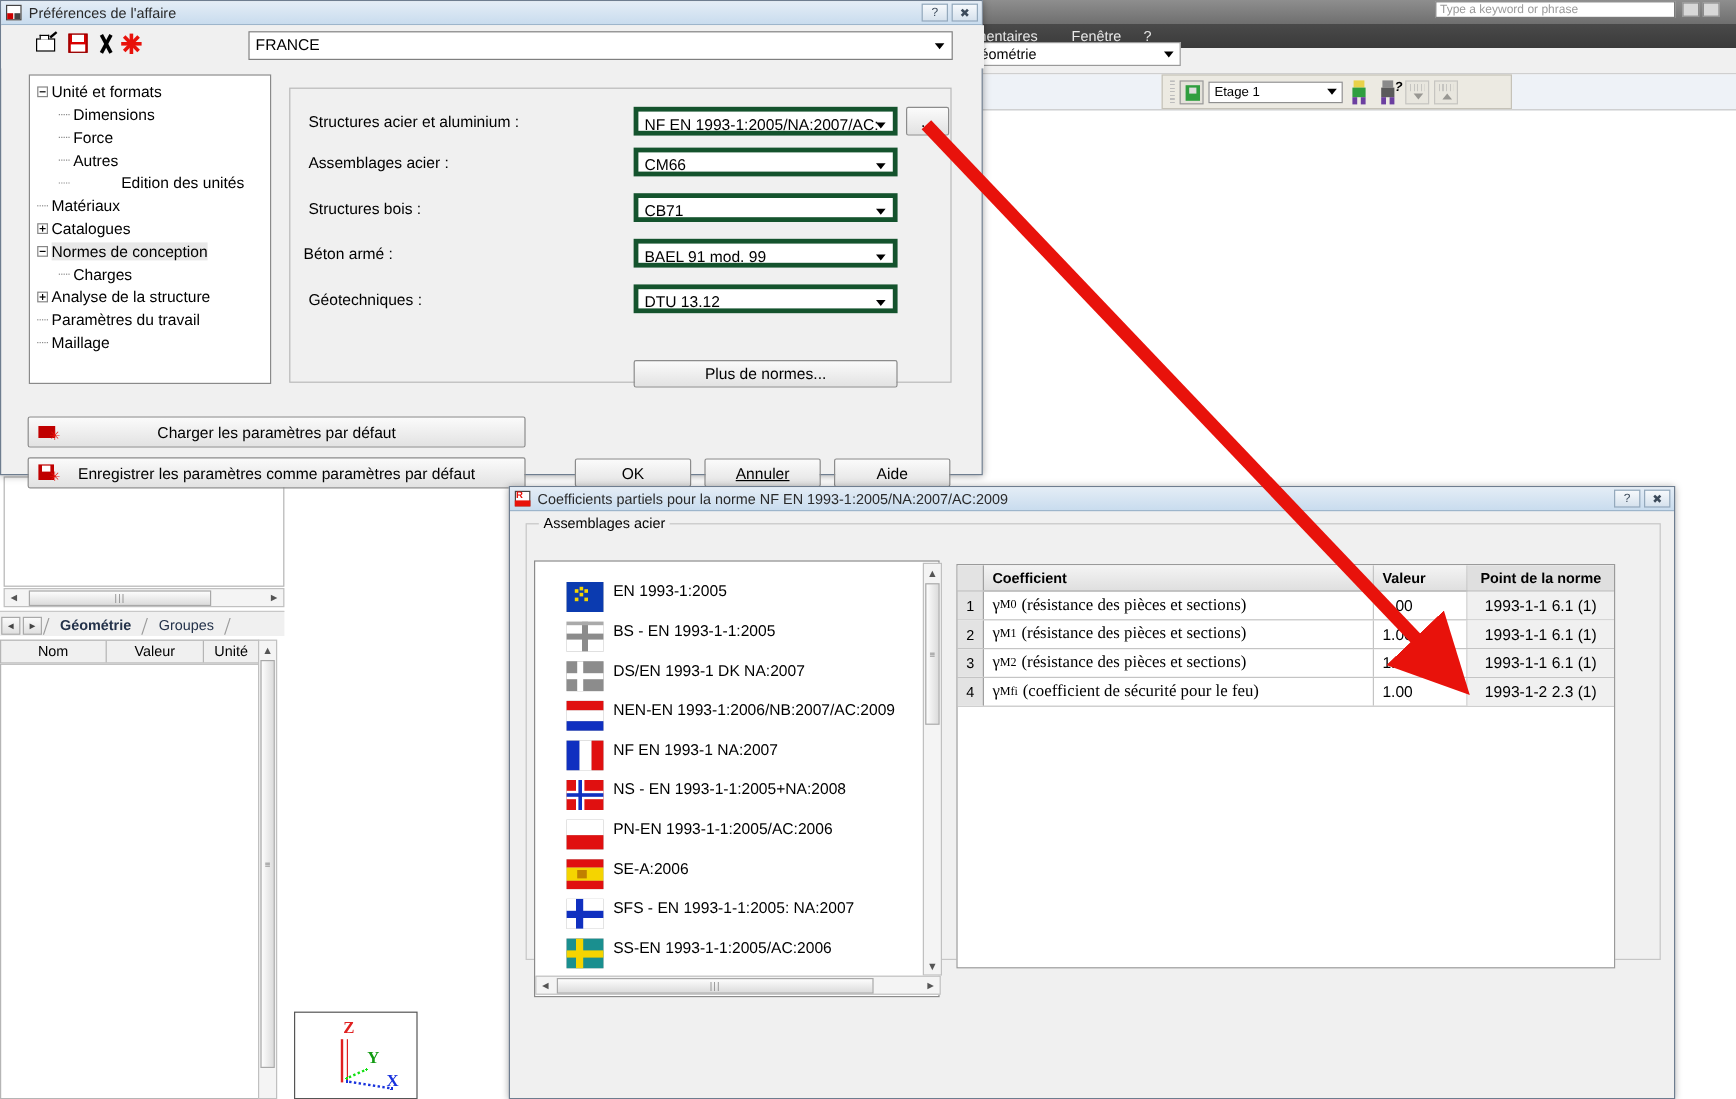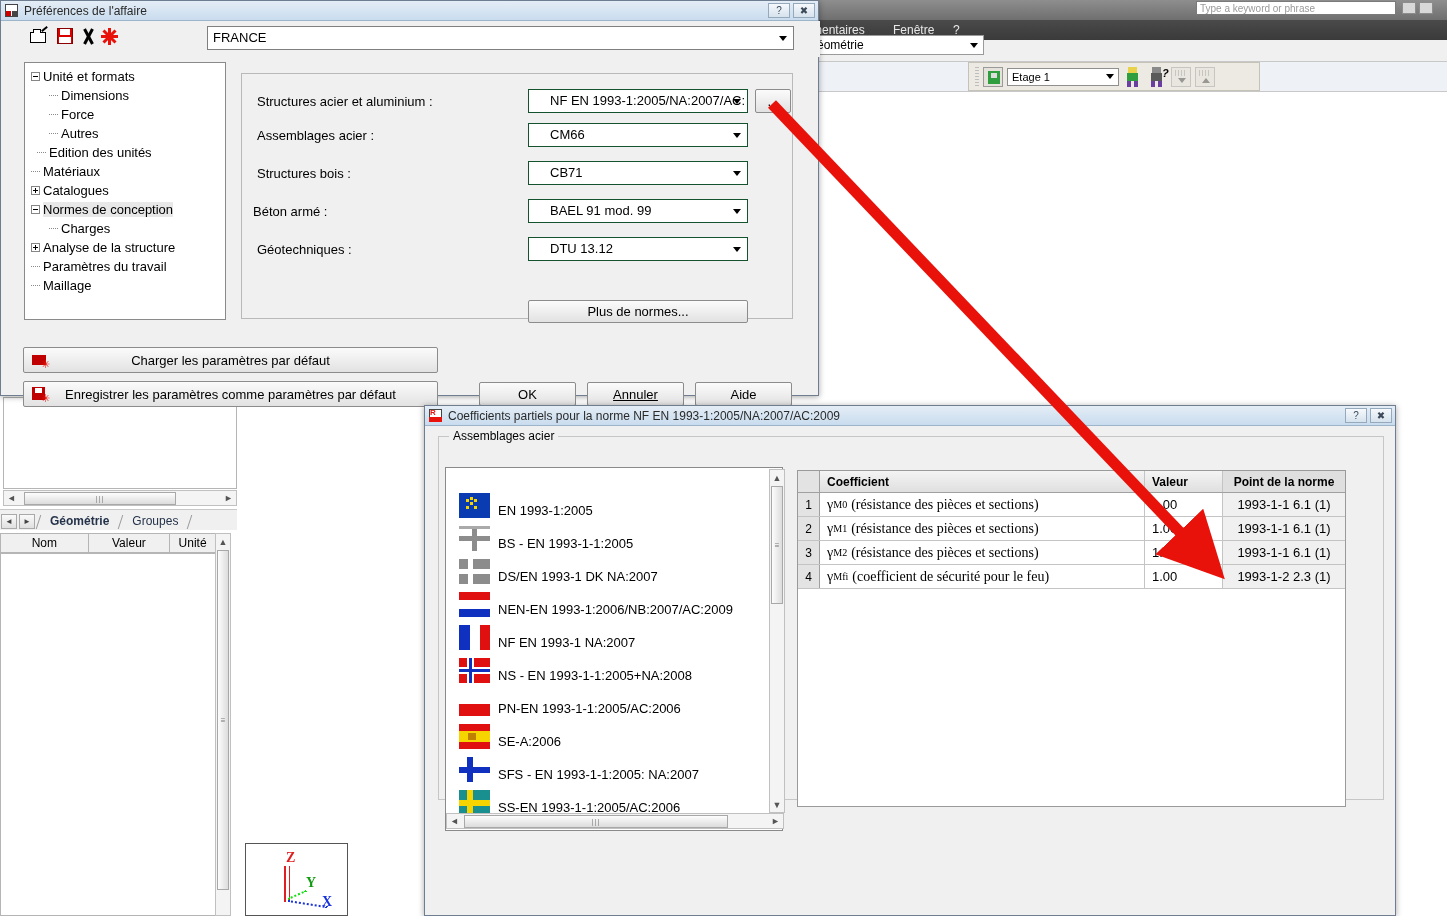--- a/index.html
+++ b/index.html
@@ -154,44 +154,44 @@
     margin-right:3px; flex:0 0 auto; }
   .tnode .lbl.sel { background:#e8e8e8; }
   .fieldbox {
     position:absolute; left:240px; top:72px; width:552px; height:246px;
     background:#f0f0f0; border:1px solid #b9b9b9;
   }
   .frow { position:absolute; left:16px; height:24px; display:flex;
     align-items:center; font-size:13px; white-space:nowrap; }
   .fcombo {
     position:absolute; width:220px; height:24px; background:#fff;
-    border:1px solid #14532d; font-size:13px; line-height:22px;
-    padding-left:21px; white-space:nowrap; overflow:hidden;
+    border:4px solid #14532d; font-size:13px; line-height:22px;
+    padding-left:5px; white-space:nowrap; overflow:hidden;
   }
   .fcombo .arw { position:absolute; right:6px; top:9px; }
   .btn {
     background:linear-gradient(#fbfbfb,#e2e2e2); border:1px solid #8c8c8c;
     border-radius:2px; font-size:13px; display:flex; align-items:center;
     justify-content:center; color:#000; white-space:nowrap;
   }
   .btn-wide { position:absolute;margin-top:20px; }
   
   #dlg-coef { left:424px; top:405px; width:972px; height:511px; }
   .grp {
     position:absolute; left:13px; top:30px; width:946px; height:364px;
     border:1px solid #c6c6c6; background:transparent;
   }
   .grp-lbl { position:absolute; left:10px; top:-8px; background:#f0f0f0;
     padding:0 4px; font-size:12px; }
   .listbox {
     position:absolute; left:445px; top:467px; width:338px; height:364px;
     background:#fff; border:1px solid #8a8a8a; overflow:hidden;
   }
-  .litem { display:flex; align-items:flex-end; height:33px; font-size:13px;
-    padding-left:13px; white-space:nowrap; }
+  .litem { display:flex; align-items:flex-start; height:33px; font-size:13px;
+    padding-left:26px; white-space:nowrap; }
   .flag { width:31px; height:25px; margin-right:8px; flex:0 0 auto;
     background:#b6b6b6; position:relative; overflow:hidden; }
   .flag i { position:absolute; display:block; }
   .tbl {
     position:absolute; left:797px; top:470px; width:549px; height:337px;
     background:#fff; border:1px solid #9a9a9a; overflow:hidden;
   }
   .tbl-hdr { display:flex; height:22px;
     background:linear-gradient(#f4f4f4,#dfdfdf);
     border-bottom:1px solid #a0a0a0; font-weight:bold; font-size:12px; }
@@ -377,21 +377,21 @@
         <span class="lbl">Dimensions</span>
       </div>
       <div class="tnode" style="padding-left: 24px;">
         <span class="tdash"></span>
         <span class="lbl">Force</span>
       </div>
       <div class="tnode" style="padding-left: 24px;">
         <span class="tdash"></span>
         <span class="lbl">Autres</span>
       </div>
-      <div class="tnode" style="padding-left: 12px;">
+      <div class="tnode" style="padding-left: 24px; gap: 40px;">
         <span class="tdash"></span>
         <span class="lbl">Edition des unités</span>
       </div>
       <div class="tnode" style="padding-left: 6px;">
         <span class="tdash"></span>
         <span class="lbl">Matériaux</span>
       </div>
       <div class="tnode" style="padding-left: 6px;">
         <span class="tbox plus"></span>
         <span class="lbl">Catalogues</span>

